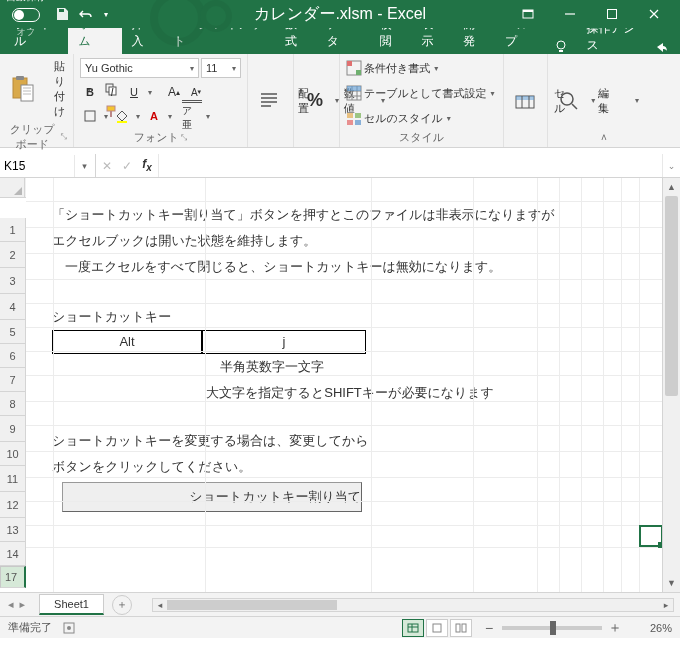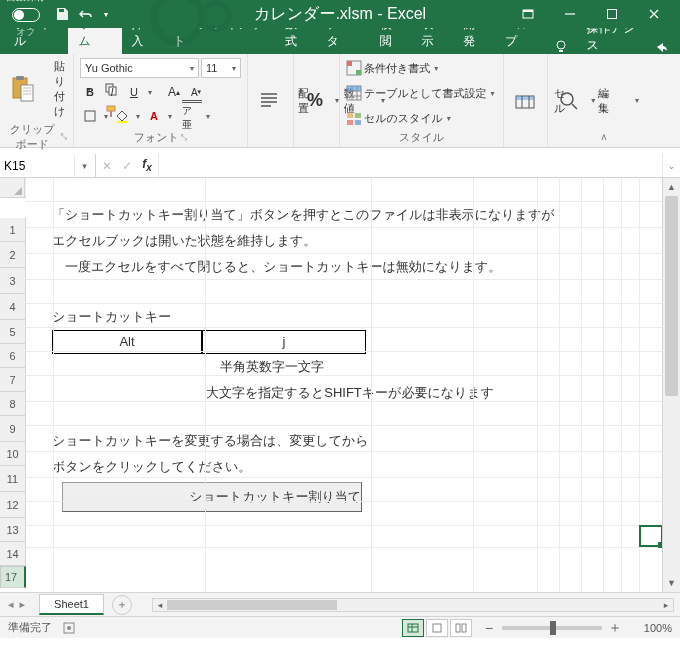--- a/index.html
+++ b/index.html
@@ -527,15 +527,15 @@
         </svg>
       </div>
   </div>
   <div class="zoom">
     <span class="zpm">−</span>
     <div class="zslider">
         <div class="zt"></div>
         <div class="zh"></div>
       </div>
     <span class="zpm">＋</span>
-    <span style="width:44px;text-align:right">100%</span>
+    <span style="width:44px;text-align:right">26%</span>
   </div>
 </div>
 
 </body></html>

